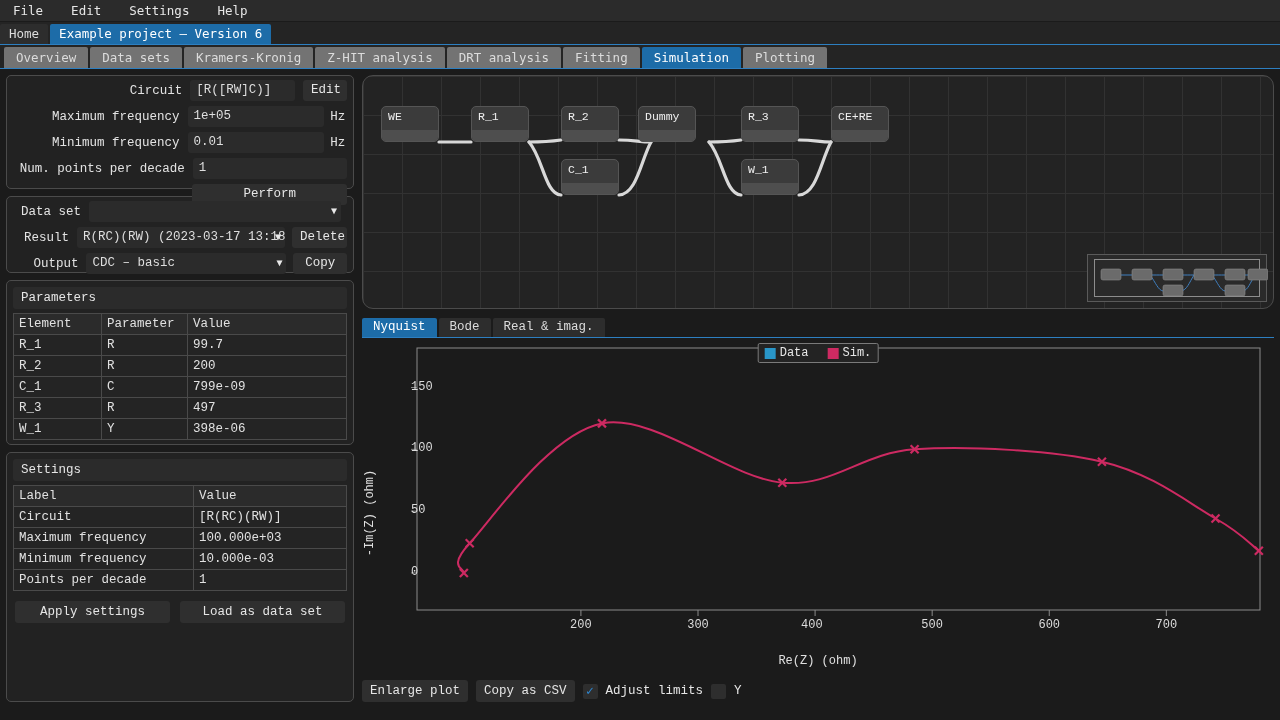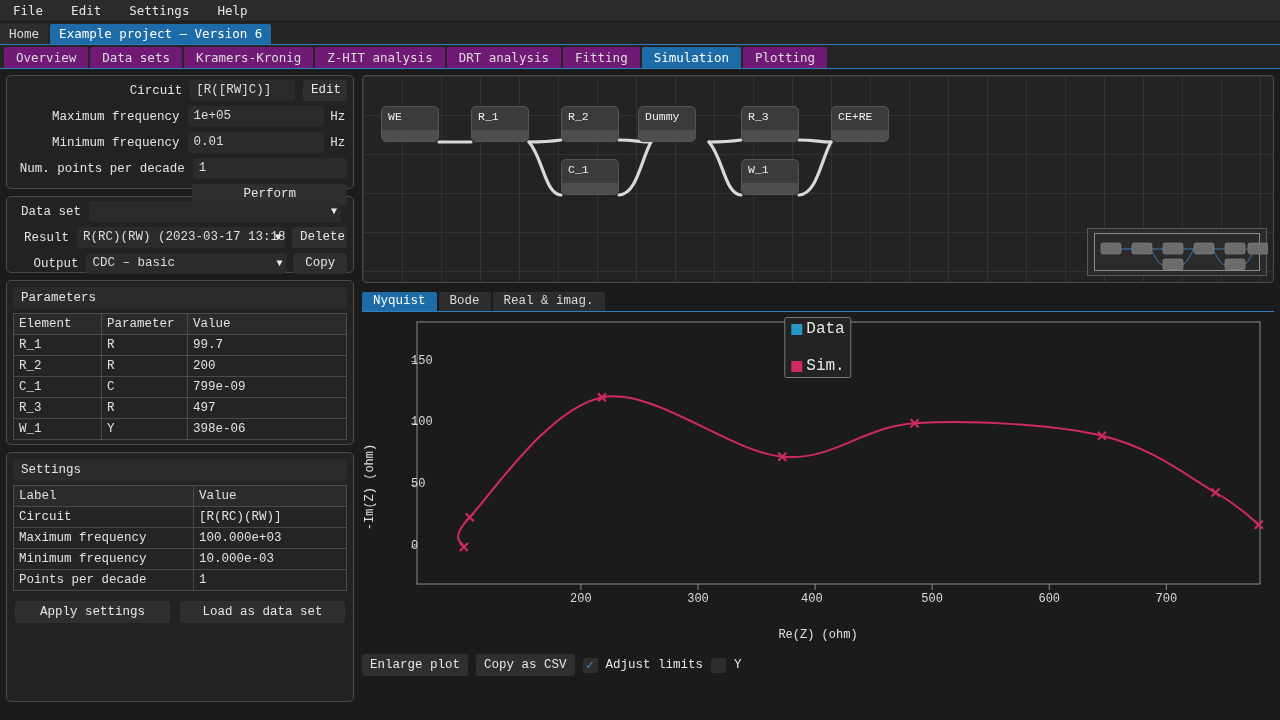--- a/index.html
+++ b/index.html
@@ -38,21 +38,21 @@
   
   #modtabs {
     height: 24px; background: #242424;
     display: flex; align-items: flex-end;
     padding-left: 4px;
     border-bottom: 1px solid #2d7fc1;
   }
   #modtabs .mtab {
     height: 21px; line-height: 21px;
     padding: 0 12px; font-size: 12.5px;
-    background: #701a75; color: #dcdcdc;
+    background: #737373; color: #dcdcdc;
     margin-right: 2px; border-radius: 2px 2px 0 0;
     white-space: nowrap;
   }
   #modtabs .mtab.active { background: #1d6ca8; color: #ffffff; }
 
   
   #main { display: flex; height: 651px; font-family: Liberation Mono, monospace; }
   #left  { width: 358px; padding: 6px 4px 6px 6px; }
   #right { flex: 1; padding: 6px 6px 6px 4px; }
 
@@ -104,22 +104,22 @@
     color: #e1e1e1; font-weight: normal; text-align: left;
     height: 21px; background: #242424;
   }
   table.dtable th { background: #2b2b2b; }
   table.dtable td.num { text-align: left; }
   table.dtable td.rlabel, table.dtable th.rlabel { text-align: left; }
 
   
   #circtitle { font-size: 12.5px; color: #e8e8e8; margin: 0 0 4px 4px; }
   #circbox {
-    position: relative; height: 208px;
-    border: 1px solid #4b4b4b; border-radius: 4px;
+    position: relative; height: 234px;
+    border: 1px solid #4b4b4b; border-radius: 11px;
     background:
       repeating-linear-gradient(to right, #323232 0 1px, transparent 1px 39px),
       repeating-linear-gradient(to bottom, #323232 0 1px, transparent 1px 39px),
       #232323;
     overflow: hidden;
   }
   .node {
     position: absolute; width: 58px; height: 36px;
     background: #3b3b3b; border: 1px solid #555; border-radius: 5px;
     color: #f0f0f0; font-size: 11.5px;
@@ -147,21 +147,21 @@
     margin-right: 2px; border-radius: 2px 2px 0 0; white-space: nowrap;
   }
   #plottabs .ptb.active { background: #1d6ca8; color: #fff; }
 
   
   #plotwrap { position: relative; height: 338px; }
   #legend {
     position: absolute; left: 50%; transform: translateX(-50%); top: 5px;
     display: flex; gap: 19px; align-items: center;
     border: 1px solid #7a7a7a; background: #232323;
-    padding: 2px 6px; border-radius: 2px; font-size: 16px; z-index: 4; flex-direction: column;
+    padding: 2px 6px; border-radius: 2px; font-size: 12px; z-index: 4;
   }
   #legend .li { display: flex; align-items: center; gap: 4px; }
   #legend .sw { width: 11px; height: 11px; display: inline-block; }
   .axtick { position: absolute; font-size: 12px; color: #dcdcdc; }
   #ylabel {
     position: absolute; left: 8px; top: 168px;
     transform: rotate(-90deg) translate(-50%, 0); transform-origin: left center;
     font-size: 12px; color: #e0e0e0; white-space: nowrap;
   }
   #xlabel { position: absolute; left: 0; right: 0; bottom: 8px; text-align: center; font-size: 12px; color: #e0e0e0; }

